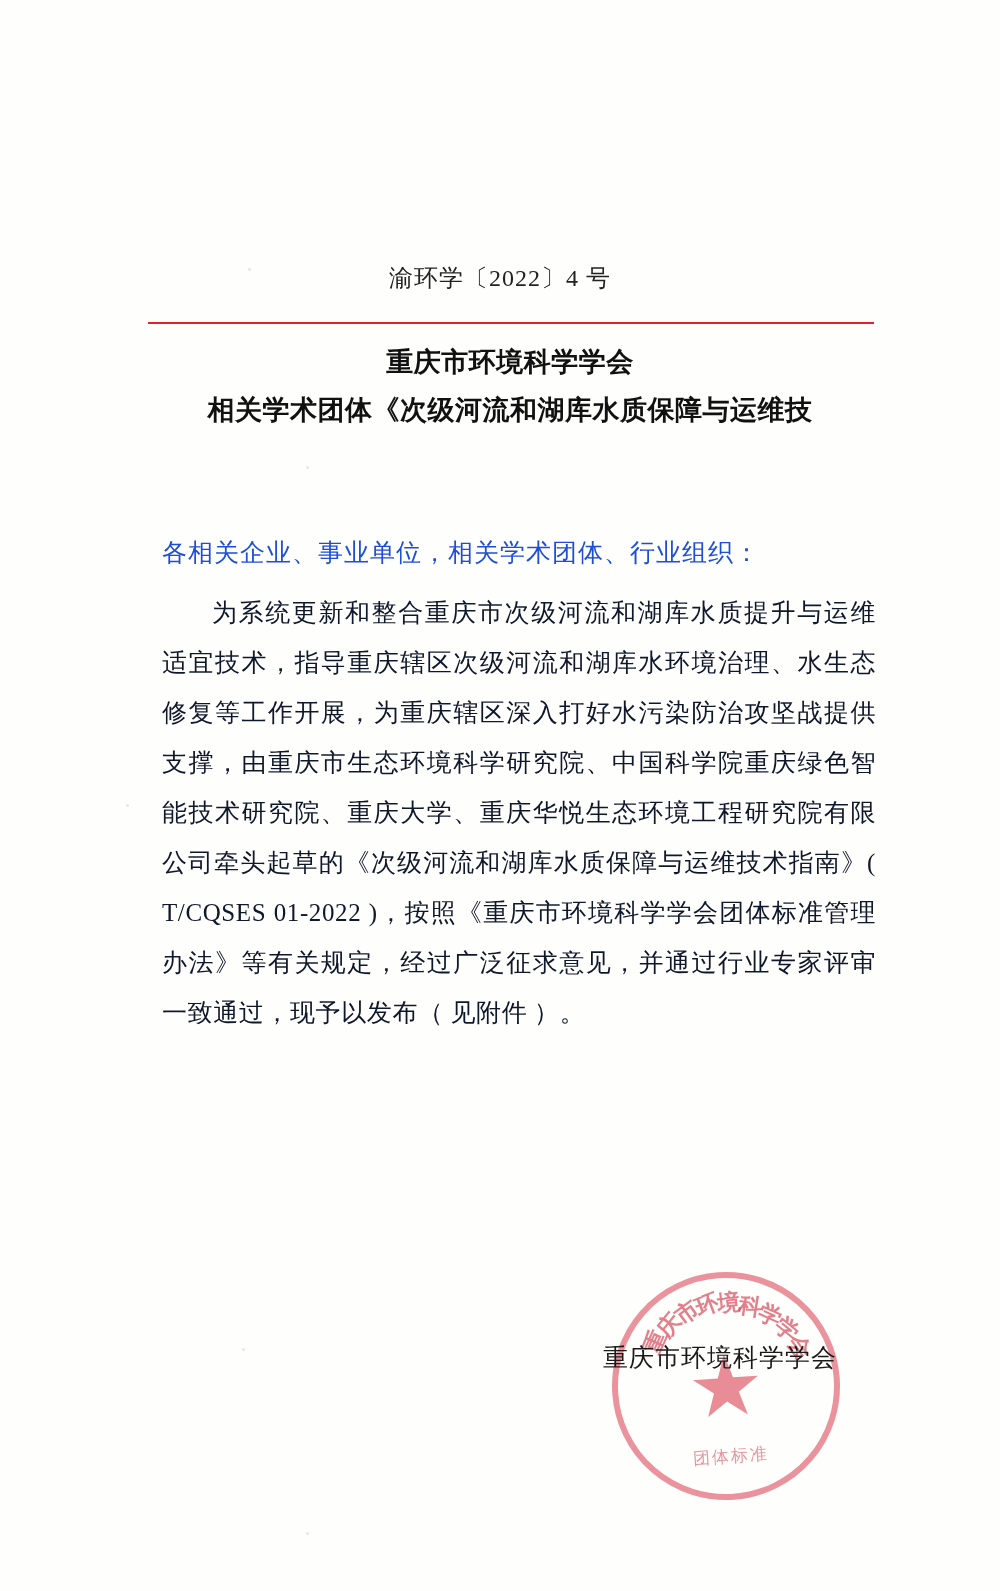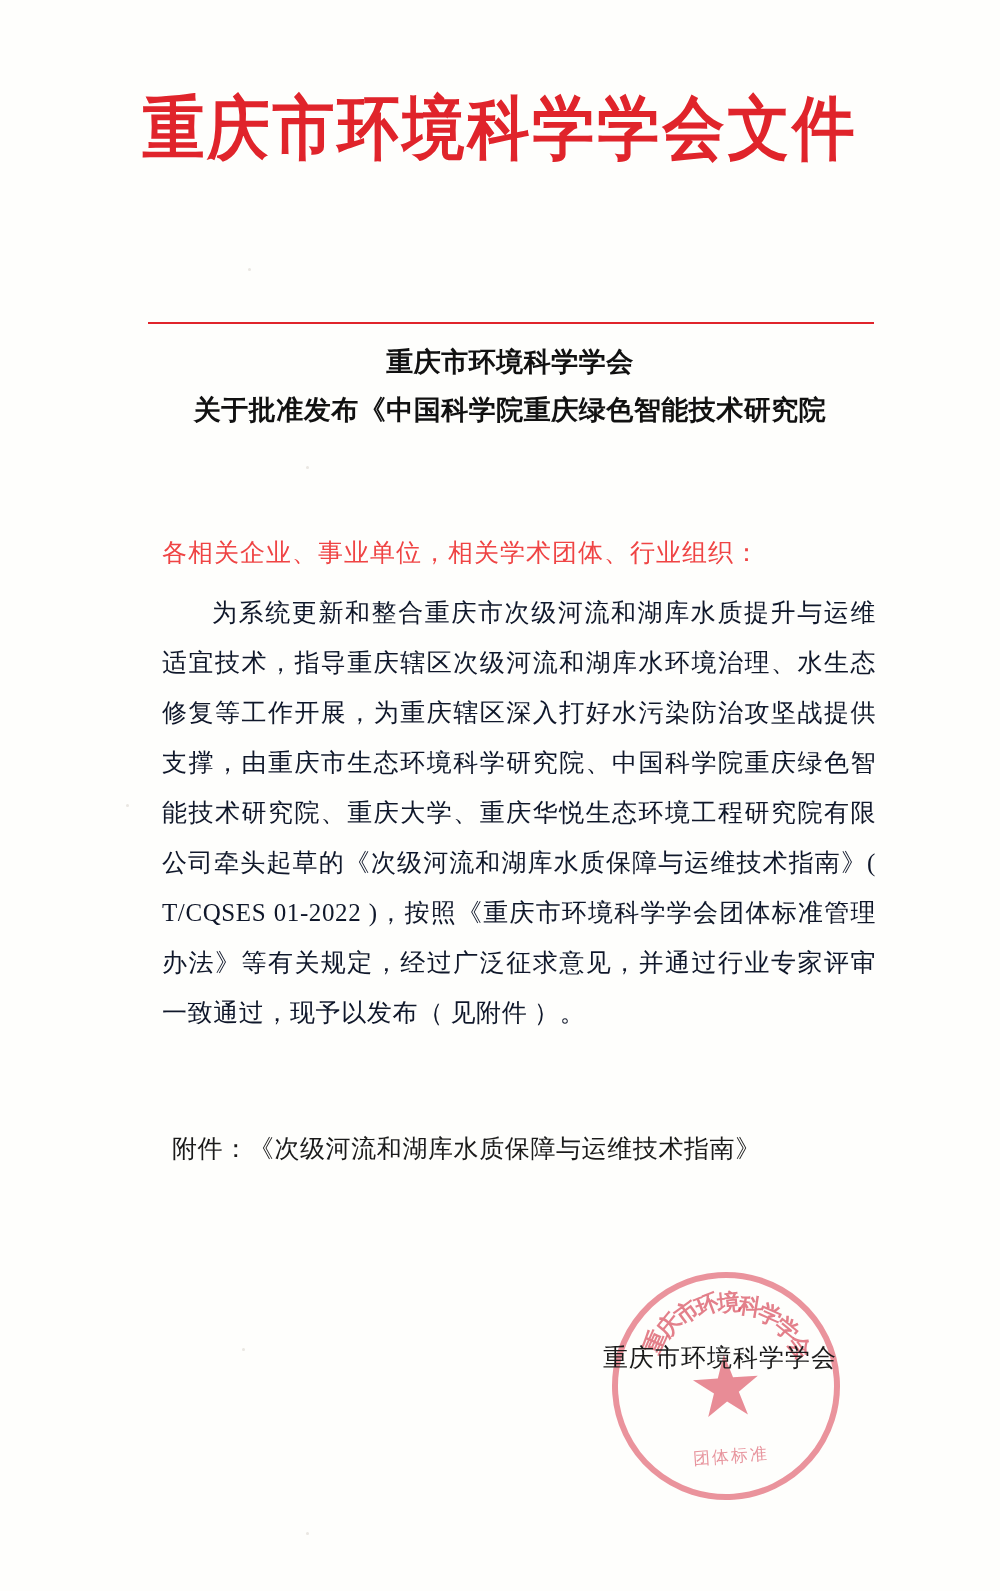--- a/index.html
+++ b/index.html
@@ -89,21 +89,21 @@
     white-space: nowrap;
   }
 
   
   .salutation {
     position: absolute;
     top: 536px;
     left: 162px;
     font-size: 25px;
     letter-spacing: 1px;
-    color: #ef4444;
+    color: #1d4ed8;
   }
 
   .body-text {
     position: absolute;
     top: 588px;
     left: 162px;
     width: 714px;
     font-size: 25px;
     line-height: 50px;
     letter-spacing: 0.6px;
@@ -205,40 +205,37 @@
 
 <div class="page">
 
   <div class="speck" style="top:268px;left:248px;"></div>
   <div class="speck" style="top:466px;left:306px;"></div>
   <div class="speck" style="top:804px;left:126px;"></div>
   <div class="speck" style="top:1000px;left:378px;"></div>
   <div class="speck" style="top:1348px;left:242px;"></div>
   <div class="speck" style="top:1532px;left:306px;"></div>
 
-  <div class="doc-header">
-    <span class="title-red">重庆市环境科学学会文件</span>
-  </div>
-
+
+  <div class="doc-number">渝环学〔2022〕4 号</div>
 
   <div class="red-rule"></div>
 
   <div class="title-block">
     <span class="ln">重庆市环境科学学会</span>
-    <span class="ln">关于批准发布《中国科学院重庆绿色智能技术研究院</span>
+    <span class="ln">相关学术团体《次级河流和湖库水质保障与运维技</span>
   </div>
 
   <div class="salutation">各相关企业、事业单位，相关学术团体、行业组织：</div>
 
   <div class="body-text">
     <p>为系统更新和整合重庆市次级河流和湖库水质提升与运维适宜技术，指导重庆辖区次级河流和湖库水环境治理、水生态修复等工作开展，为重庆辖区深入打好水污染防治攻坚战提供支撑，由重庆市生态环境科学研究院、中国科学院重庆绿色智能技术研究院、重庆大学、重庆华悦生态环境工程研究院有限公司牵头起草的《次级河流和湖库水质保障与运维技术指南》( T/CQSES 01-2022 )，按照《重庆市环境科学学会团体标准管理办法》等有关规定，经过广泛征求意见，并通过行业专家评审一致通过，现予以发布（ 见附件 ）。</p>
   </div>
 
 
-  <div class="attachment">附件：《次级河流和湖库水质保障与运维技术指南》</div>
 
   <div class="seal">
     <div class="seal-ring-text">
       <span style="transform:rotate(-62deg) translate(0,-98px) rotate(0deg);">重</span>
       <span style="transform:rotate(-47deg) translate(0,-98px) rotate(0deg);">庆</span>
       <span style="transform:rotate(-32deg) translate(0,-98px) rotate(0deg);">市</span>
       <span style="transform:rotate(-17deg) translate(0,-98px) rotate(0deg);">环</span>
       <span style="transform:rotate(-2deg) translate(0,-98px) rotate(0deg);">境</span>
       <span style="transform:rotate(13deg) translate(0,-98px) rotate(0deg);">科</span>
       <span style="transform:rotate(28deg) translate(0,-98px) rotate(0deg);">学</span>

